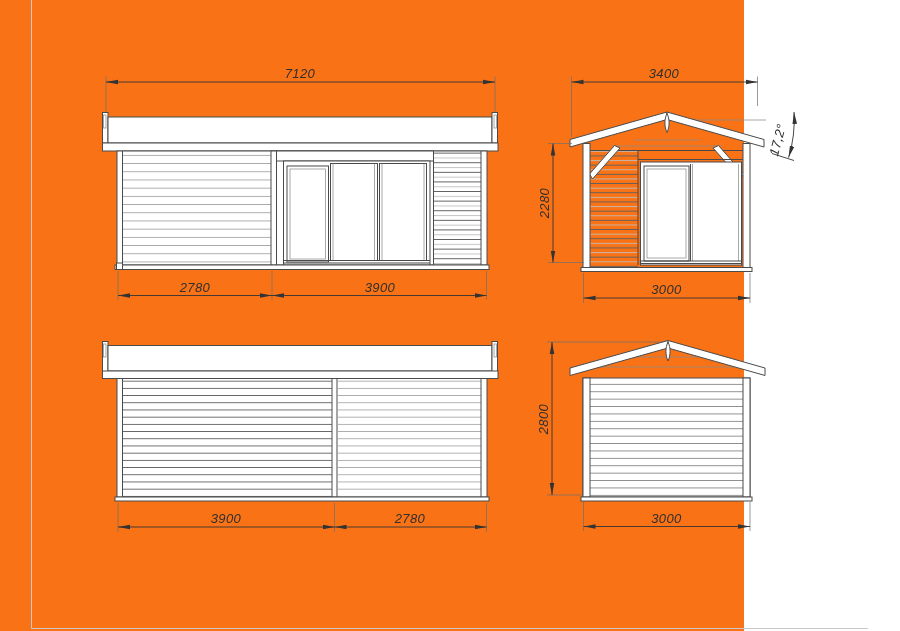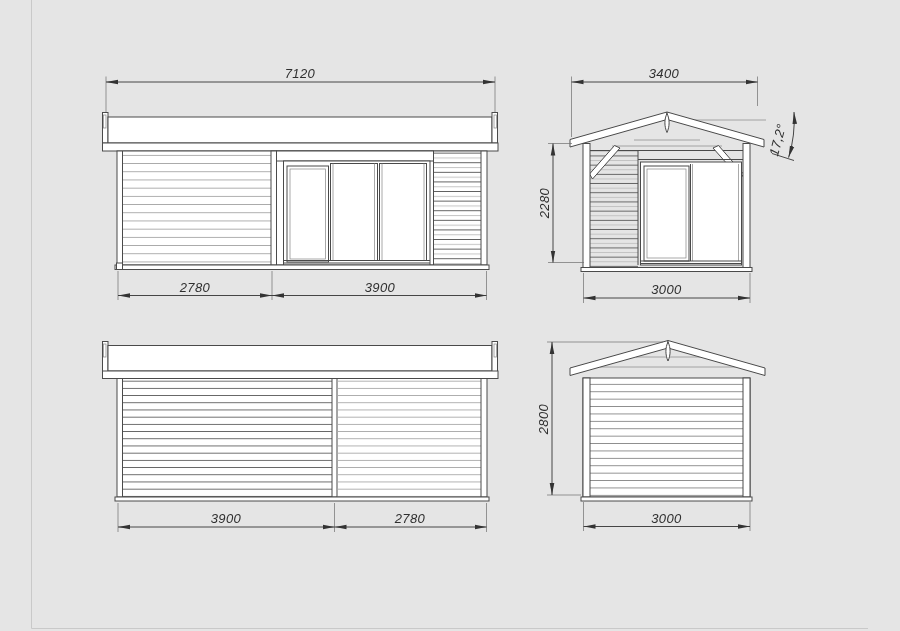--- a/index.html
+++ b/index.html
@@ -1,17 +1,17 @@
 <!DOCTYPE html>
 <html><head>
 <meta charset="utf-8">
 <style>
   html,body{margin:0;padding:0;background:#ffffff;}
   body{width:900px;height:631px;overflow:hidden;}
-  .sheet{position:relative;width:900px;height:631px;background:#e5e5e5;}
+  .sheet{position:relative;width:744px;height:631px;background:#f97316;}
   svg{display:block;}
   text.dim{
     font-family:"Liberation Sans",sans-serif;
     font-style:italic;
     font-size:13px;
     fill:#2f2f2f;
     text-anchor:middle;
     letter-spacing:0.4px;
   }
   .ol   {stroke:#4a4a4a;stroke-width:1;fill:none;}

